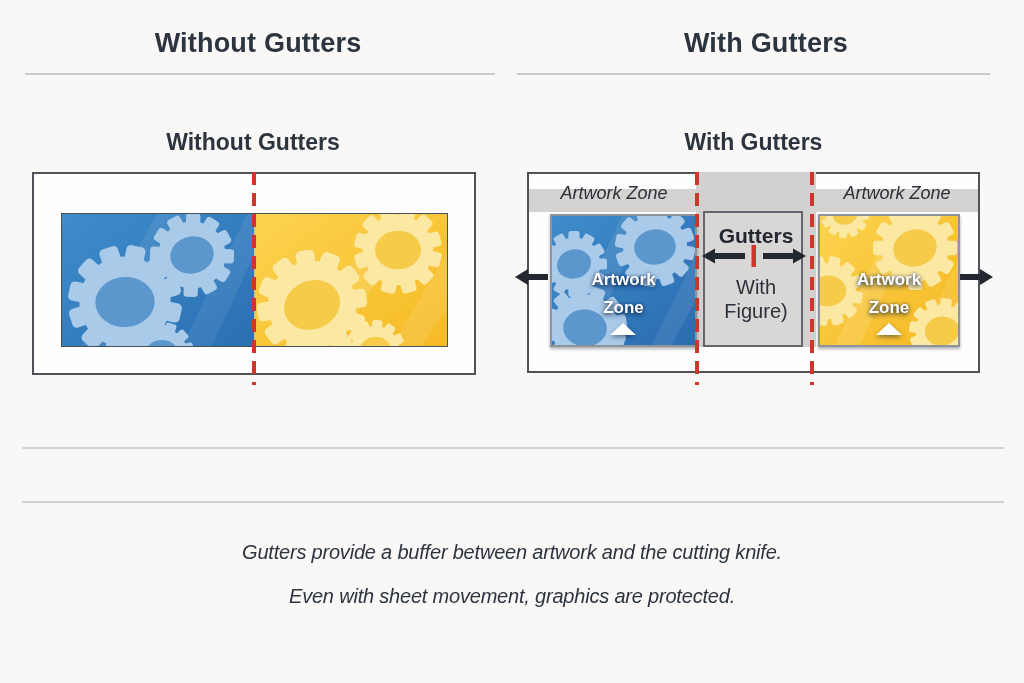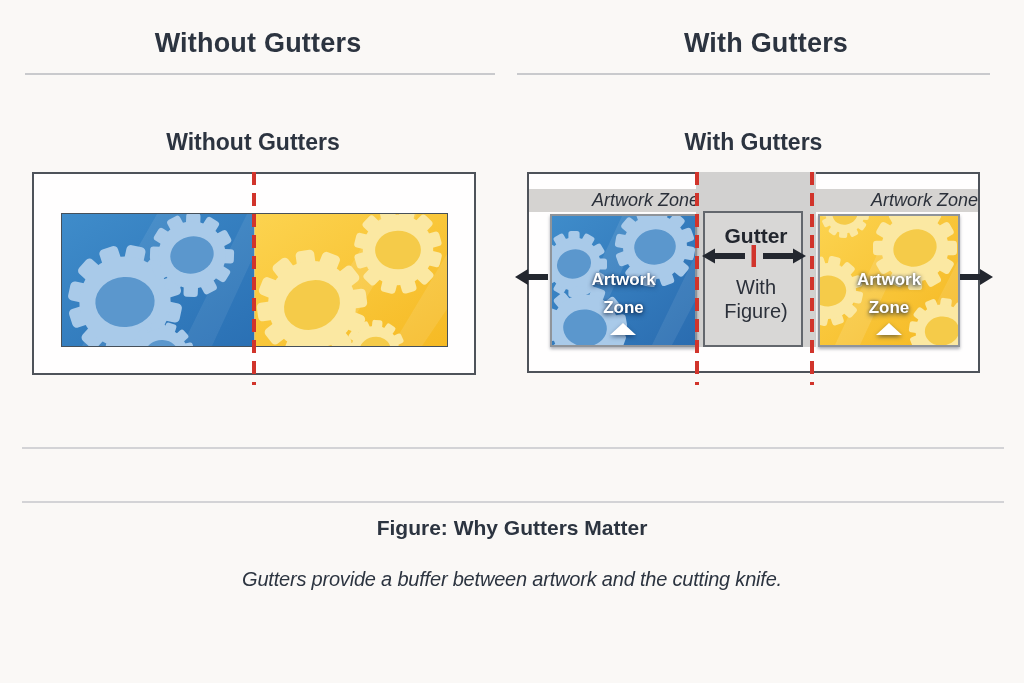--- a/index.html
+++ b/index.html
@@ -25,21 +25,21 @@
   .artwork { border:1px solid #46505a; overflow:hidden; }
   .artwork svg { display:block; }
   .art-block { border:2px solid #8f949a; overflow:hidden; box-shadow:0 2px 3px rgba(20,30,50,.35); }
 
   
   .dash-line { width:4px;
     background-image:repeating-linear-gradient(to bottom,#d1342b 0 13px, transparent 13px 21px); }
 
   
   .band-seg { top:189px; height:23px; background:#d5d3d1; }
-  .band-label { top:189px; height:23px; line-height:23px; font-style:italic; font-size:18px; text-align:right; color:#2b303a; }
+  .band-label { top:182px; height:23px; line-height:23px; font-style:italic; font-size:18px; text-align:center; color:#2b303a; }
   .gutter-strip { left:696px; top:172px; width:120px; height:175px; background:#d2d1d0; }
   .gutter-inner { left:703px; top:211px; width:100px; height:136px; background:#d8d7d6; border:2px solid #63676d; }
 
   .gutter-title { left:699px; top:224px; width:114px; text-align:center; font-weight:bold; font-size:21px; color:#22262e; }
   .gutter-sub { left:699px; width:114px; text-align:center; font-size:20px; color:#2b303a; }
 
   
   .zone-text { color:#fff; font-weight:bold; font-size:17px; line-height:28px; text-align:center;
     text-shadow:0 2px 5px rgba(5,25,60,.8), 0 0 3px rgba(5,25,60,.5); }
   .tri-up { width:0; height:0; border-left:13px solid transparent; border-right:13px solid transparent;
@@ -337,21 +337,21 @@
           <rect x="-5.61" y="-33" width="11.22" height="14.85" rx="2.64" fill="#fbe8a2" transform="rotate(330)"></rect>
           <circle r="26.400000000000002" fill="#fbe8a2"></circle>
           <ellipse rx="17.16" ry="14.52" fill="#f5cb49" transform="rotate(-15)"></ellipse>
         </g>
     </svg>
   </div>
 
   <div class="abs dash-line" style="left:695px;top:172px;height:213px;"></div>
   <div class="abs dash-line" style="left:810px;top:172px;height:213px;"></div>
 
-  <div class="abs gutter-title">Gutter</div>
+  <div class="abs gutter-title">Gutters</div>
   <div class="abs gutter-sub" style="top:276px;">With</div>
   <div class="abs gutter-sub" style="top:300px;">Figure)</div>
 
   <svg class="abs" style="left:701px;top:245px;" width="106" height="22" viewBox="0 0 106 22">
     <polygon points="1,11 14,3.5 14,8 44,8 44,14 14,14 14,18.5" fill="#23272f"></polygon>
     <polygon points="105,11 92,3.5 92,8 62,8 62,14 92,14 92,18.5" fill="#23272f"></polygon>
     <rect x="50.5" y="0" width="4.5" height="22" fill="#d1342b"></rect>
   </svg>
 
   <svg class="abs" style="left:515px;top:269px;" width="33" height="16" viewBox="0 0 33 16">
@@ -370,16 +370,16 @@
   <div class="abs zone-text" style="left:818px;top:266px;width:142px;">
     <div>Artwork</div>
     <div>Zone</div>
   </div>
   <div class="abs tri-up" style="left:876px;top:323px;"></div>
 
 
   <div class="abs footer-rule" style="top:447px;"></div>
   <div class="abs footer-rule" style="top:501px;"></div>
 
-  <div class="abs figure-title">Figure: Why Gutters Matter</div>
-  <div class="abs figure-line" style="top:568px;">Gutters provide a buffer between artwork and the cutting knife.</div>
+  <div class="abs figure-line" style="top:541px;">Gutters provide a buffer between artwork and the cutting knife.</div>
+  <div class="abs figure-line" style="top:585px;">Even with sheet movement, graphics are protected.</div>
 
 </div>
 
 </body></html>

